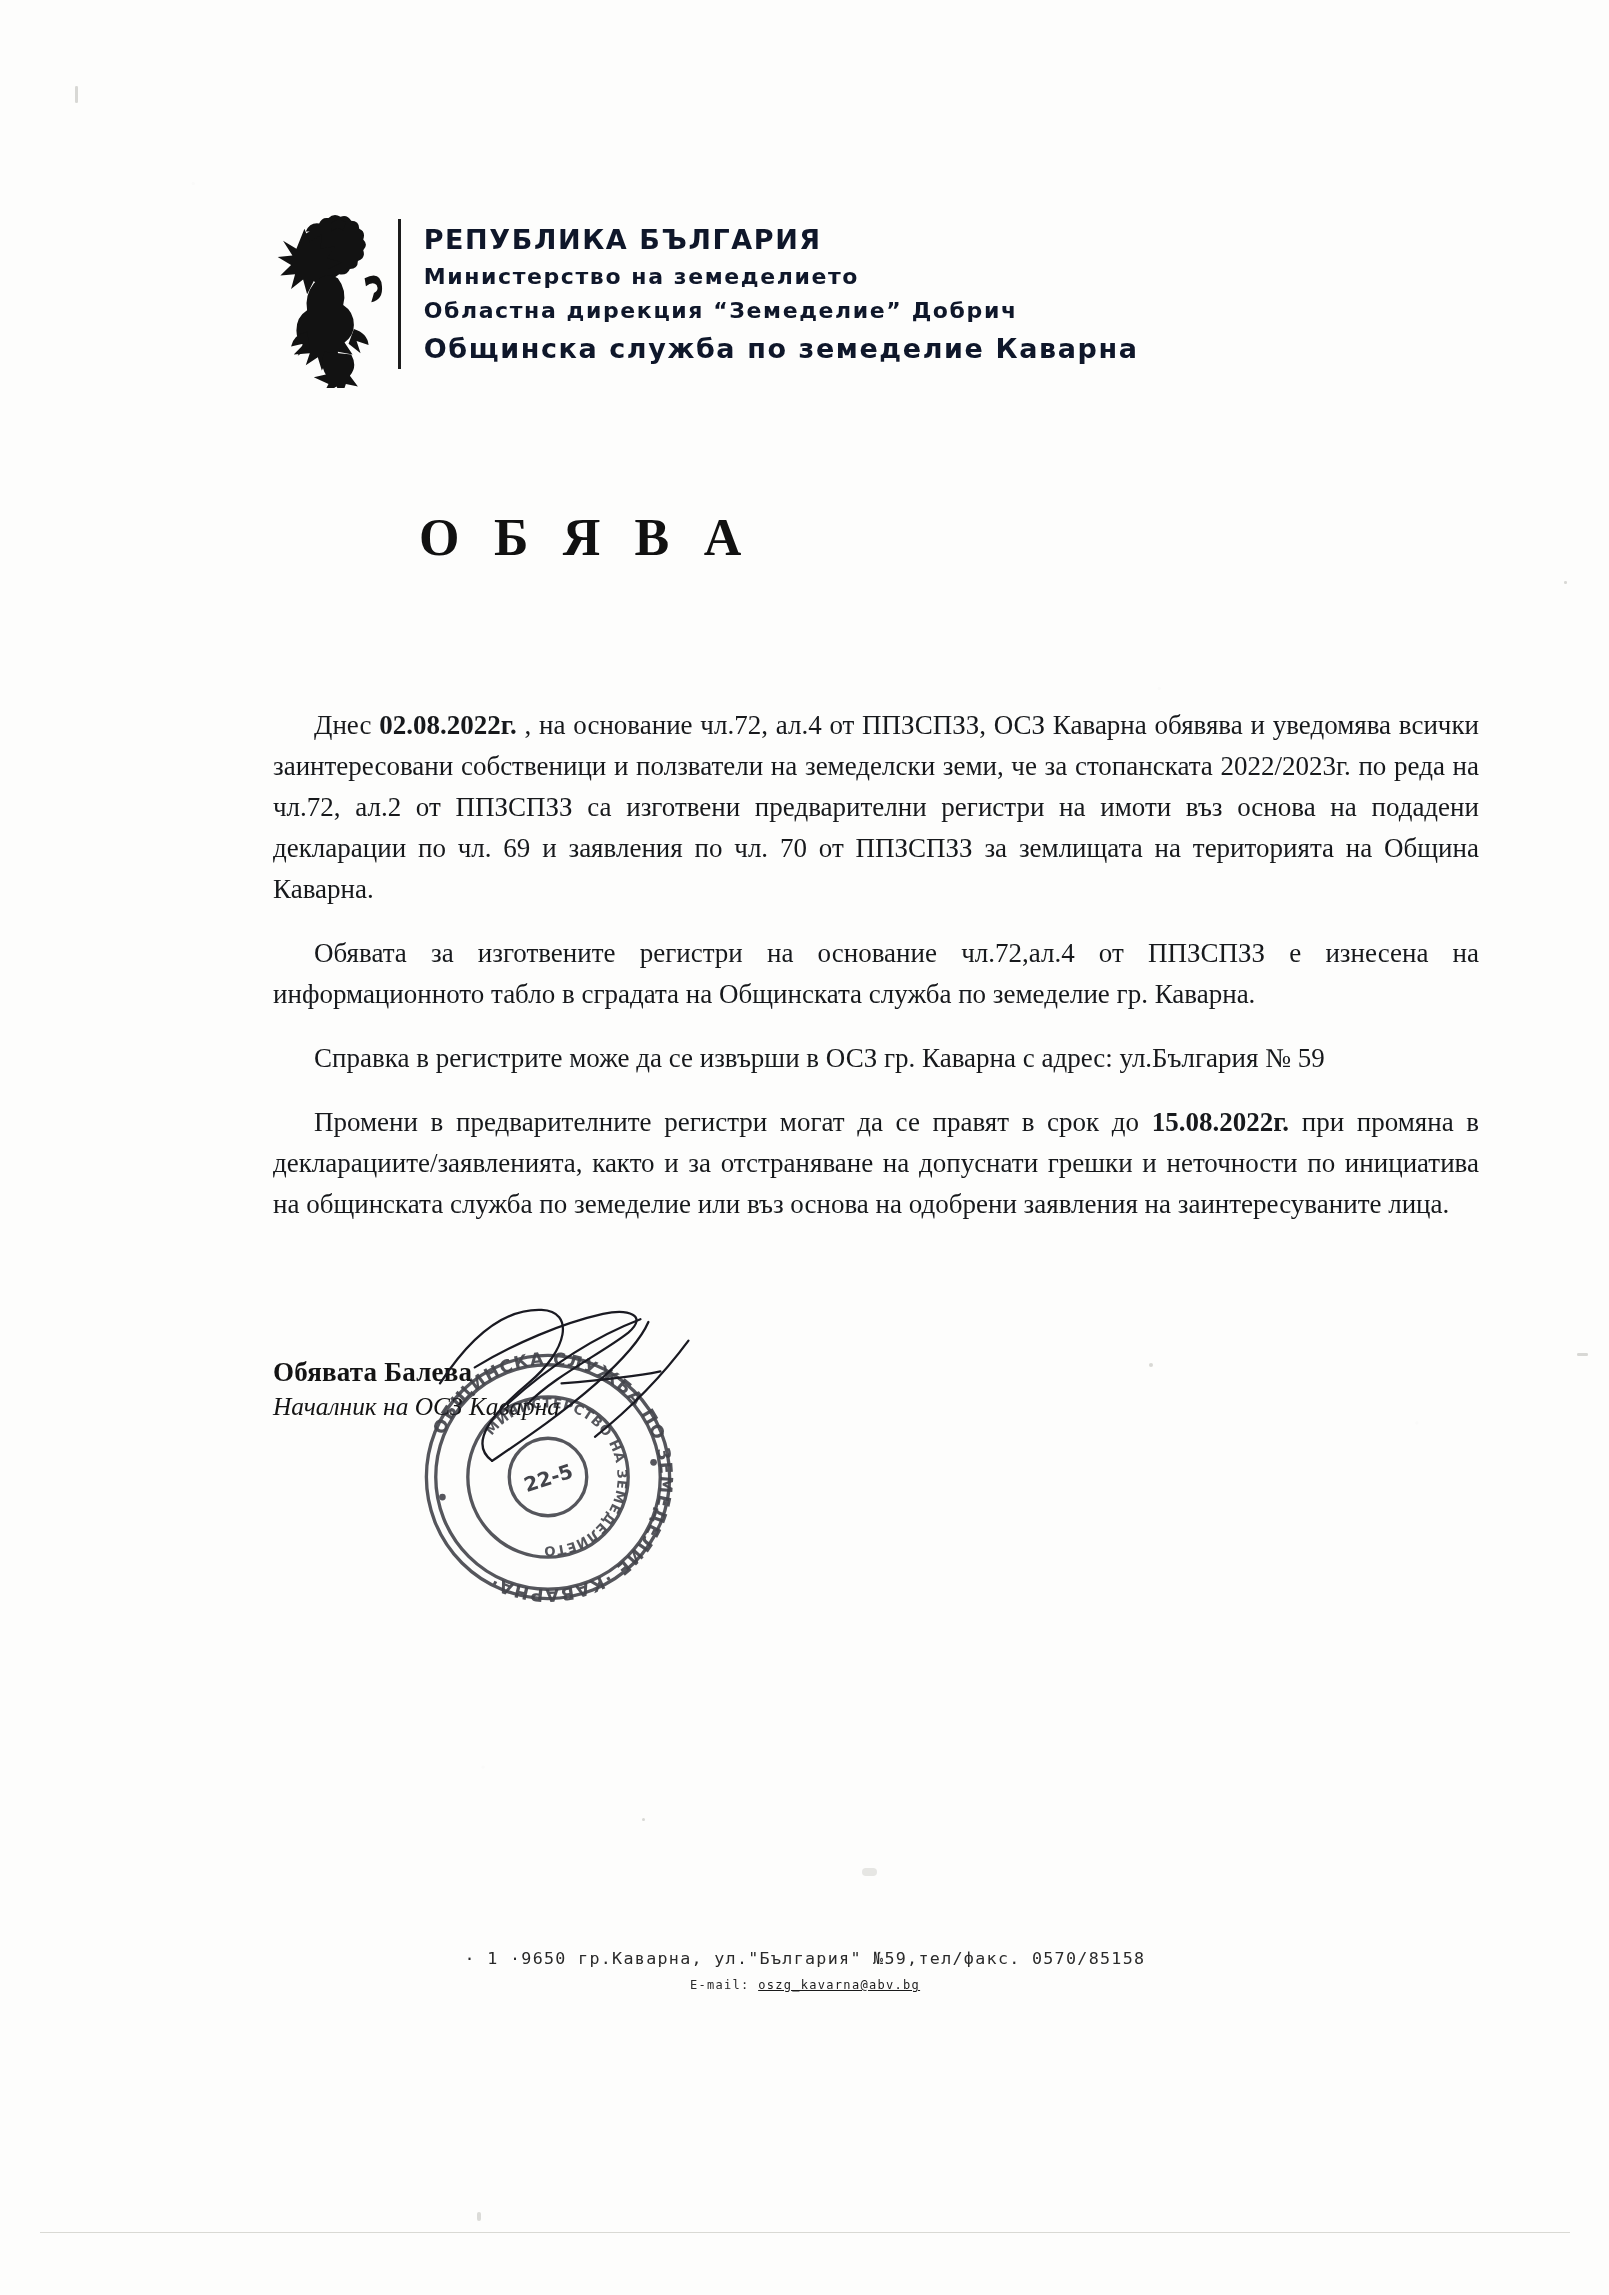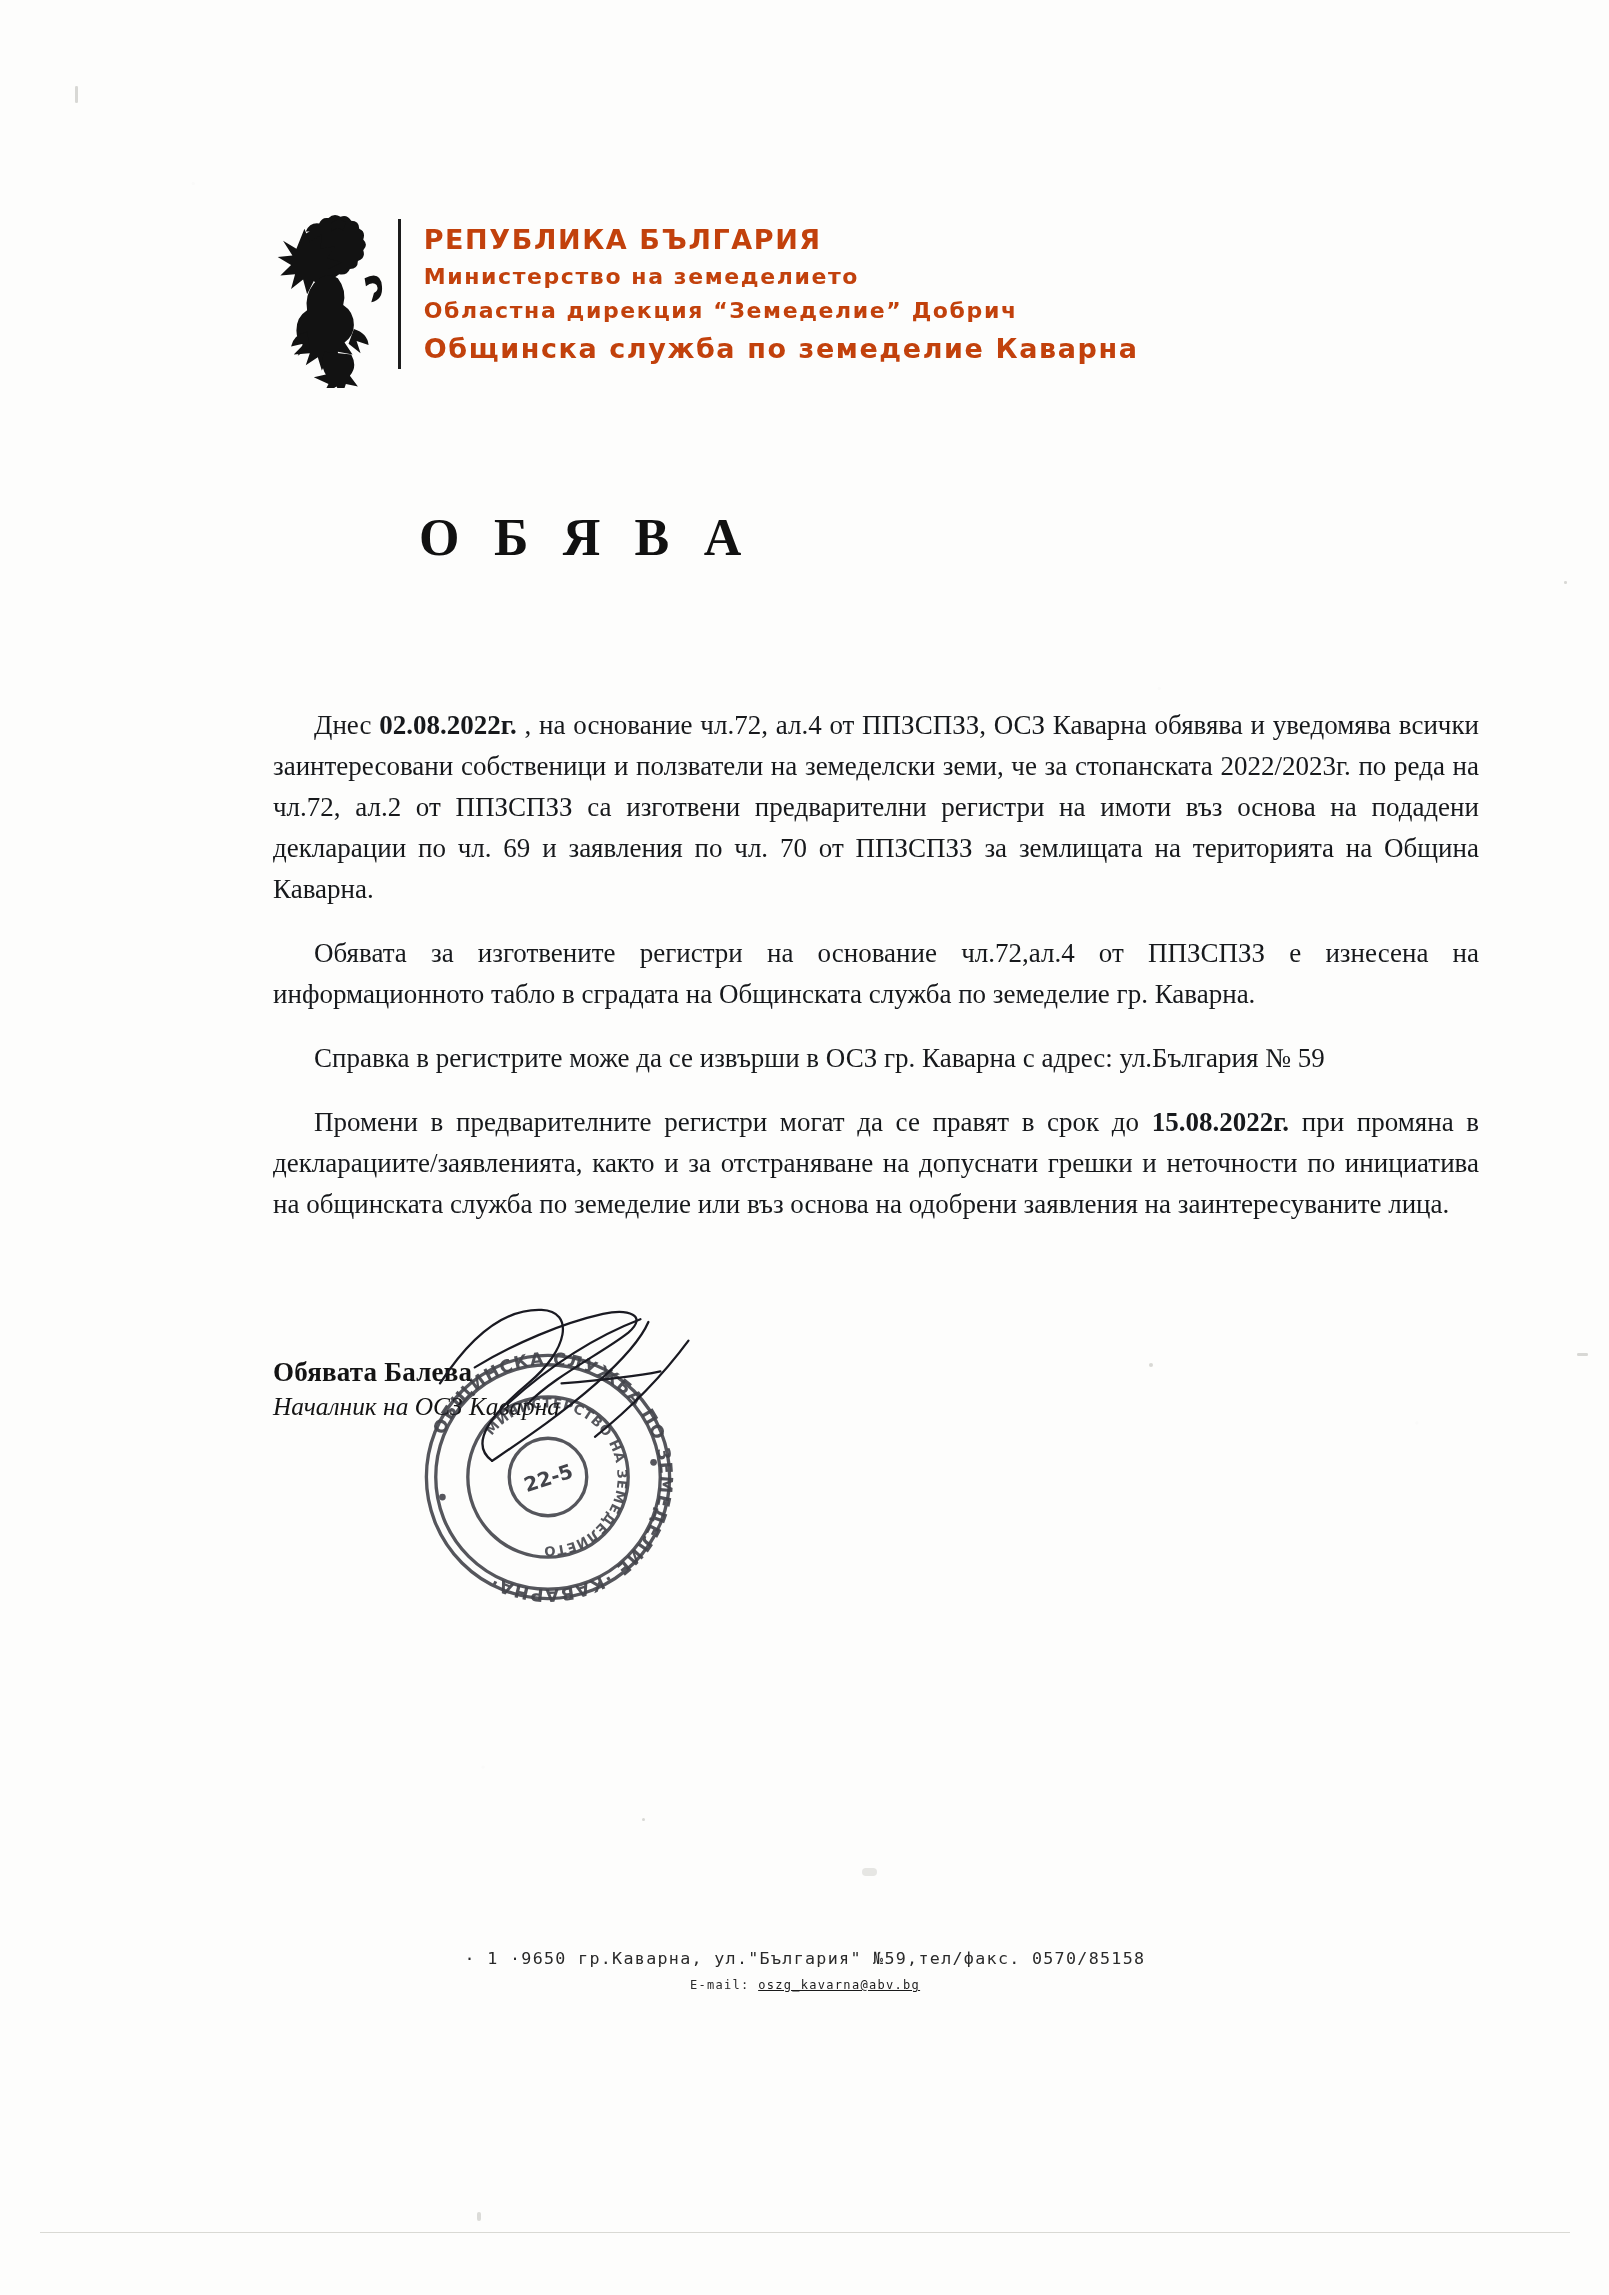--- a/index.html
+++ b/index.html
@@ -64,21 +64,21 @@
     margin: 5.3px 23px 6.7px 4px;
     height: 150px;
   }
 
   .org-lines {
     padding-top: 8px;
   }
   .org-lines div {
     font-family: "DejaVu Sans", sans-serif;
     font-weight: 700;
-    color: #c2410c;
+    color: #0f172a;
     letter-spacing: 1.6px;
     white-space: nowrap;
   }
   .org-l1 { font-size: 27px; line-height: 1.32; }
   .org-l2 { font-size: 22px; line-height: 1.38; margin-top: 4px;}
   .org-l3 { font-size: 22px; line-height: 1.38; margin-top: 4px;}
   .org-l4 { font-size: 27px; line-height: 1.38; margin-top: 4px;}
 
   
   .title {

